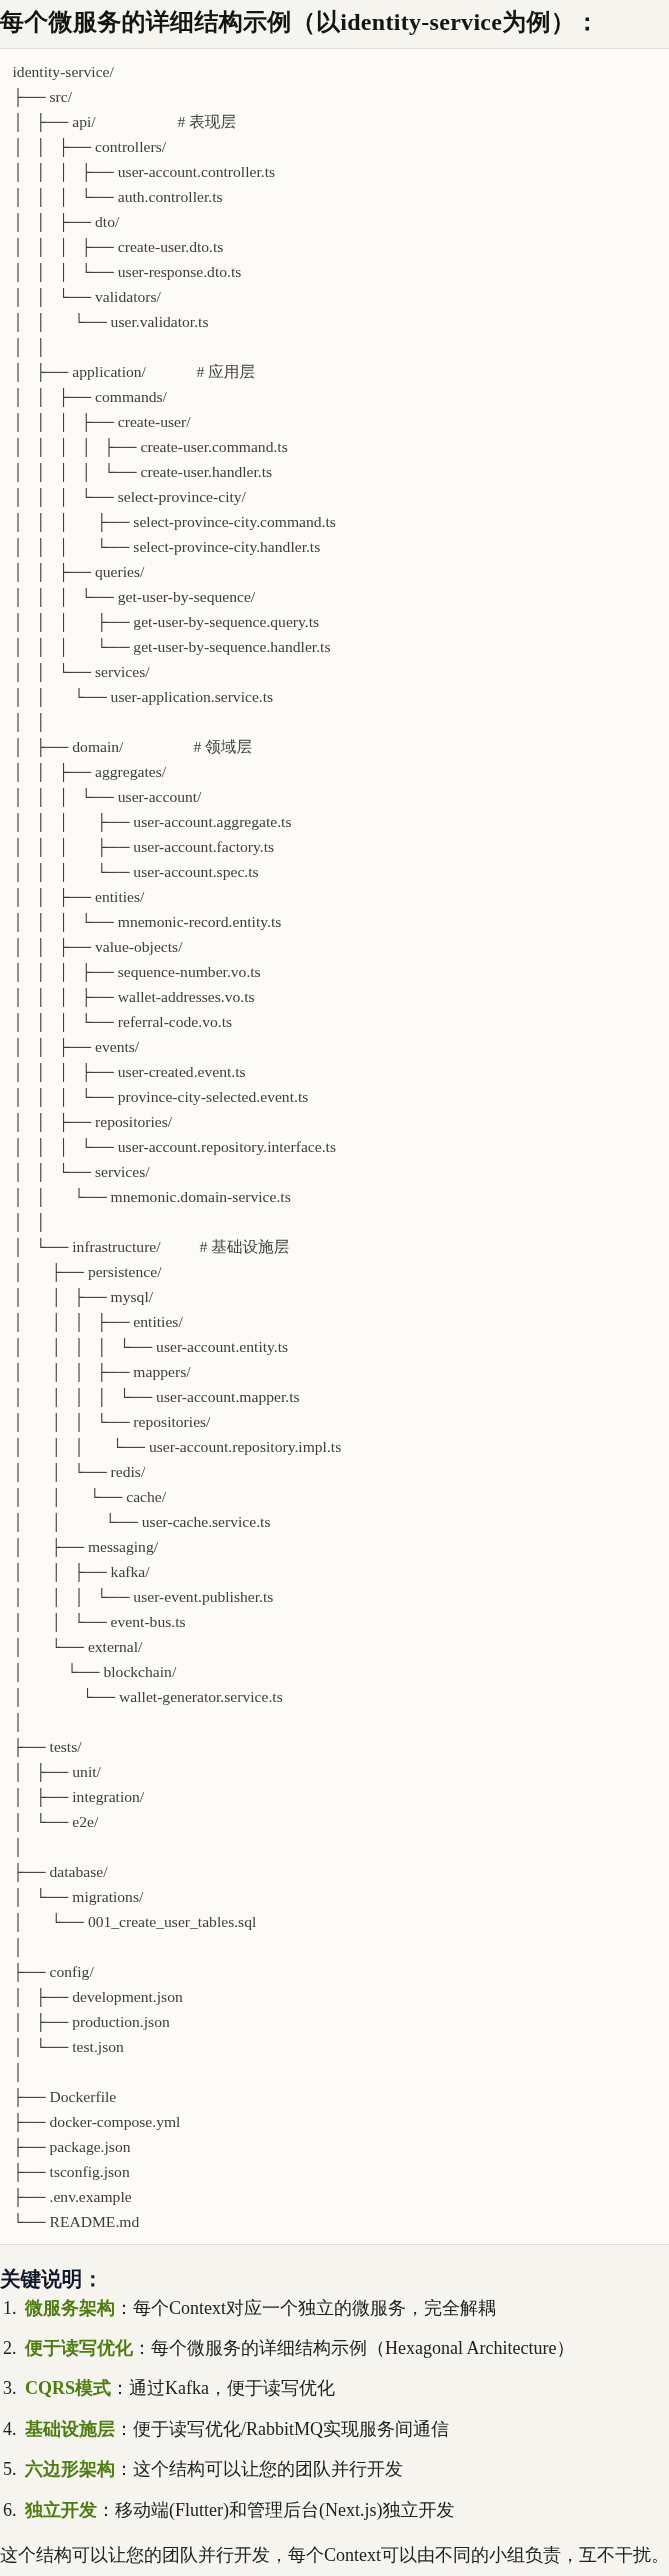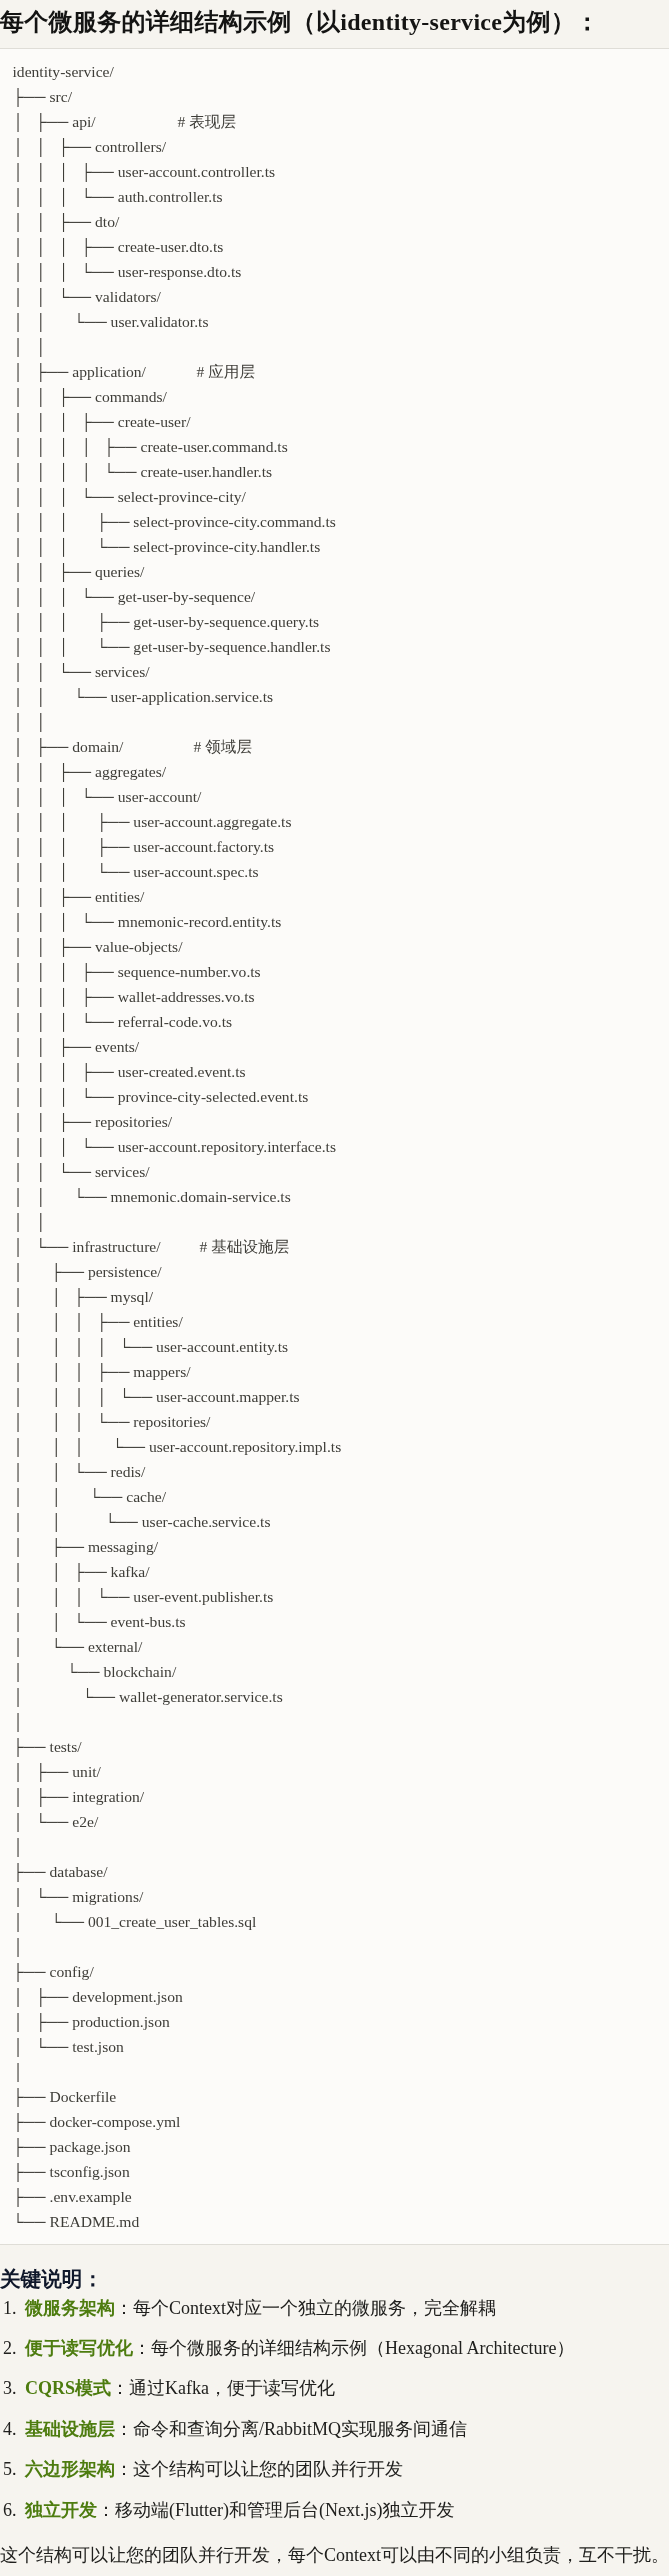--- a/index.html
+++ b/index.html
@@ -177,21 +177,21 @@
   <div class="key-point">
     <span class="num">1.</span><span class="term">微服务架构</span><span>：每个Context对应一个独立的微服务，完全解耦</span>
   </div>
   <div class="key-point">
     <span class="num">2.</span><span class="term">便于读写优化</span><span>：每个微服务的详细结构示例（Hexagonal Architecture）</span>
   </div>
   <div class="key-point">
     <span class="num">3.</span><span class="term">CQRS模式</span><span>：通过Kafka，便于读写优化</span>
   </div>
   <div class="key-point">
-    <span class="num">4.</span><span class="term">基础设施层</span><span>：命令和查询分离/RabbitMQ实现服务间通信</span>
+    <span class="num">4.</span><span class="term">基础设施层</span><span>：便于读写优化/RabbitMQ实现服务间通信</span>
   </div>
   <div class="key-point">
     <span class="num">5.</span><span class="term">六边形架构</span><span>：这个结构可以让您的团队并行开发</span>
   </div>
   <div class="key-point">
     <span class="num">6.</span><span class="term">独立开发</span><span>：移动端(Flutter)和管理后台(Next.js)独立开发</span>
   </div>
 </div>
 
 <p class="closing-paragraph">这个结构可以让您的团队并行开发，每个Context可以由不同的小组负责，互不干扰。</p>

